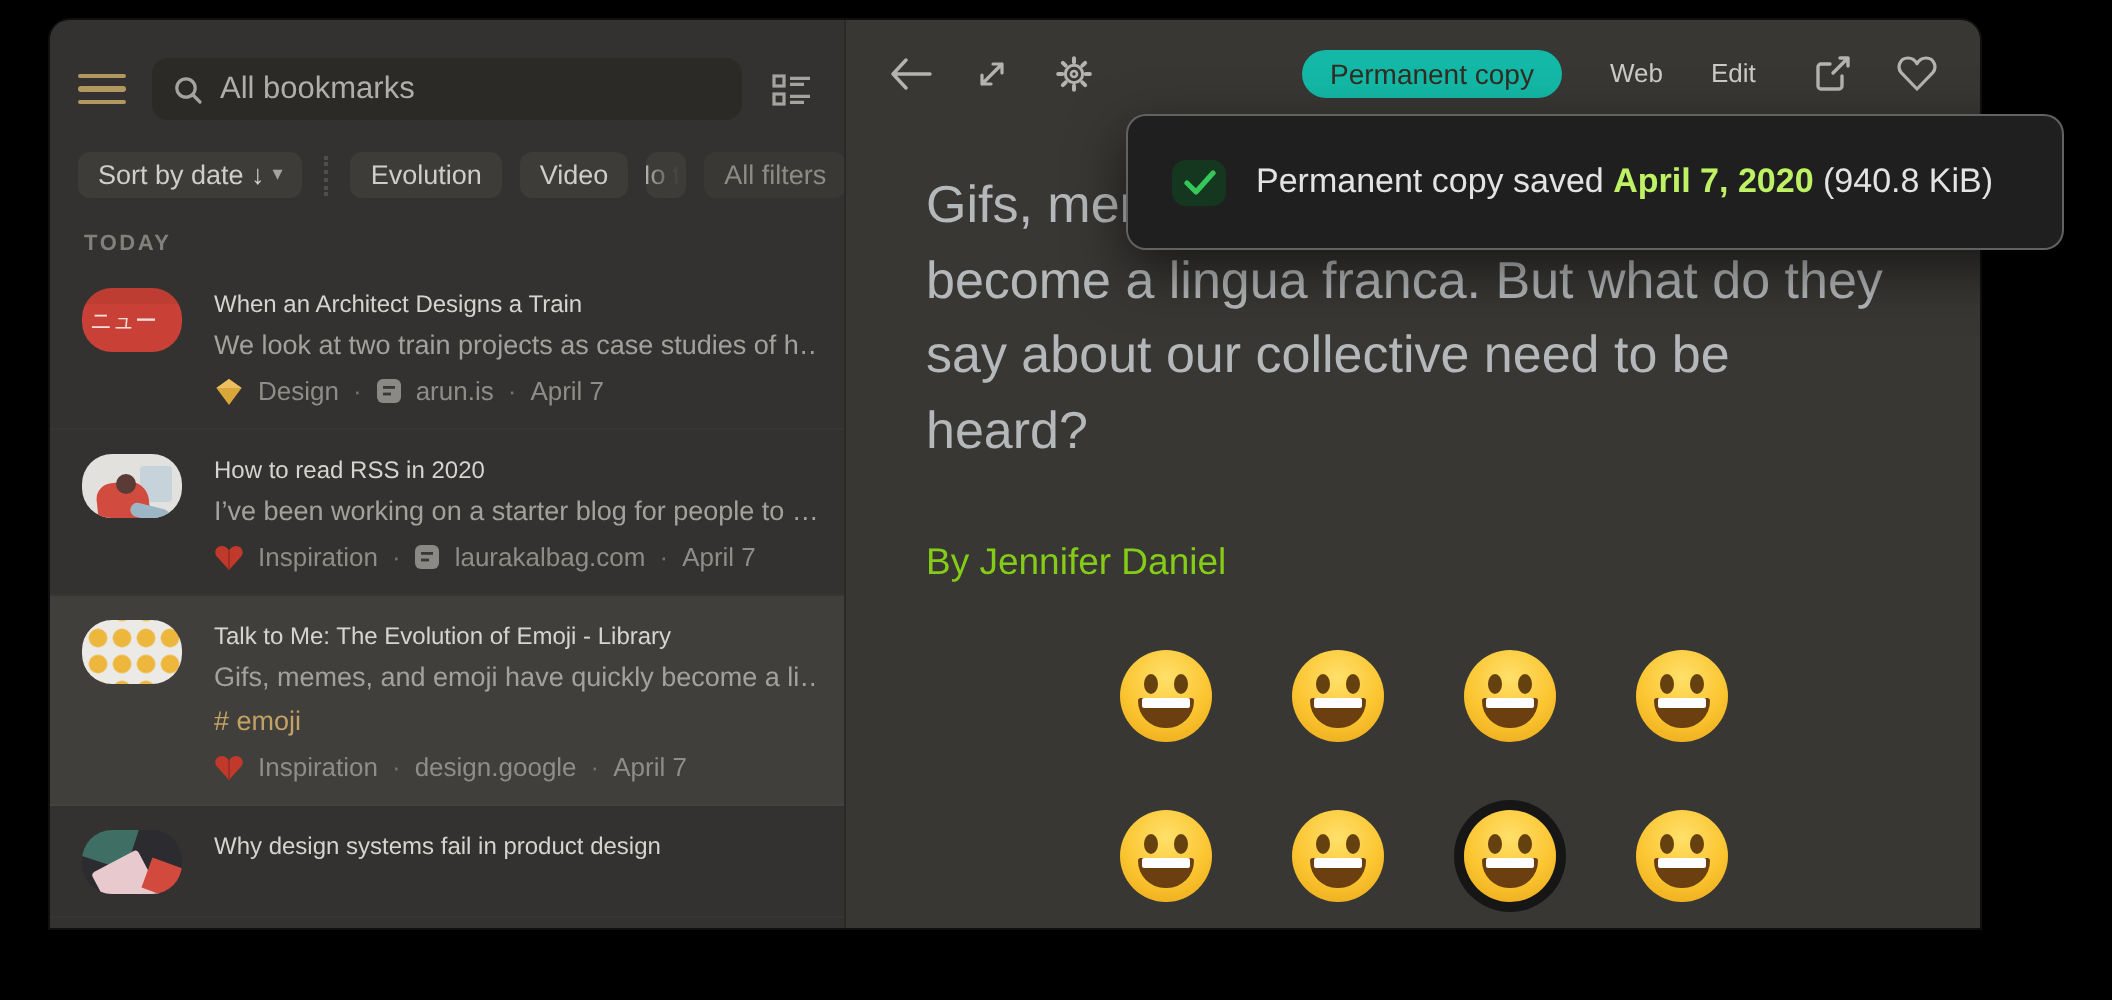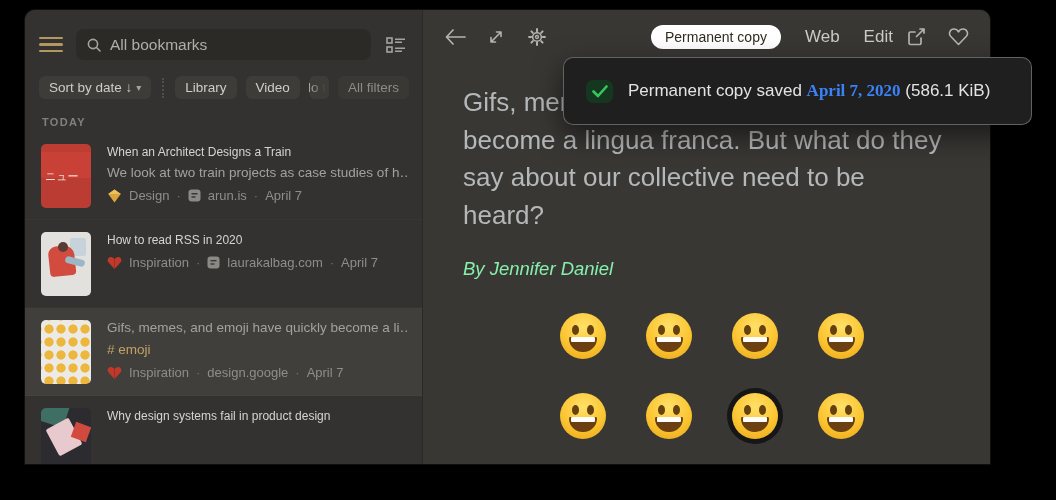--- a/index.html
+++ b/index.html
@@ -33,21 +33,21 @@
   .chip-muted { color:#8d8b86; background:#3a3834; }
   .vdivider { height:20px; border-left:2px dotted #514e49; margin:0 2px; }
 
   .section-label { font-size:11px; font-weight:bold; letter-spacing:1.3px; color:#82807b;
     padding:15px 0 4px 17px; }
 
   .list { flex:1; overflow:hidden; }
   .item { display:flex; gap:16px; padding:12px 14px 11px 16px; cursor:pointer;
     border-bottom:1px solid rgba(255,255,255,0.025); }
   .item.selected { background:#413f3b; }
-  .thumb { width:50px; height:64px; border-radius:5px; flex:0 0 50px; position:relative; overflow:hidden; }
+  .thumb { width:50px; height:32px; border-radius:15px; flex:0 0 50px; position:relative; overflow:hidden; }
   .item-body { flex:1; min-width:0; }
   .item-title { font-size:12px; color:#d6d4d1; margin:1px 0 6px 0; white-space:nowrap; overflow:hidden; }
   .item-desc { font-size:13.5px; color:#a3a19d; white-space:nowrap; overflow:hidden; }
   .item-tag { font-size:13.5px; color:#c2a265; margin-top:7px; }
   .item-meta { display:flex; align-items:center; gap:7px; margin-top:8px;
     font-size:13px; color:#8f8d89; white-space:nowrap; overflow:hidden; }
   .dot { color:#757370; }
 
   
   .thumb-train { background:#c94136; color:#f3ded9; font-size:11px; display:flex;
@@ -75,27 +75,27 @@
     background:#d14a3d; transform:rotate(20deg); }
 
   
   .article-panel { flex:1; background:#383734; display:flex; flex-direction:column; overflow:hidden; }
   .toolbar { height:53px; display:flex; align-items:center; padding:0 20px; color:#b5b3af; flex:0 0 53px; }
   .tb-icon { width:24px; height:24px; display:flex; align-items:center; justify-content:center;
     cursor:pointer; }
   .tb-left { display:flex; align-items:center; gap:17px; }
   .tb-center { display:flex; align-items:center; gap:24px; margin-left:102px; }
   .tb-right { display:flex; align-items:center; gap:18px; margin-left:auto; }
-  .pill { background:#ffffff; color:#322c22; font-size:14px; padding:4px 14px;
+  .pill { background:#14b8a6; color:#322c22; font-size:14px; padding:4px 14px;
     border-radius:12px; cursor:pointer; white-space:nowrap; }
-  .tb-link { font-size:17px; color:#cccac6; cursor:pointer; }
+  .tb-link { font-size:13px; color:#cccac6; cursor:pointer; }
 
   .content { padding:21px 40px 0 40px; }
   .headline { font-size:26px; line-height:37.5px; color:#b5b8ba; font-weight:normal; }
-  .byline { margin-top:24px; font-size:18.5px; color:#86efac;font-style:italic; }
+  .byline { margin-top:36px; font-size:18.5px; color:#84cc16; }
   .emoji-grid { margin:33px 0 0 97px; width:304px; display:grid;
     grid-template-columns:repeat(4, 46px); column-gap:40px; row-gap:34px; }
   .smiley { width:46px; height:46px; border-radius:50%; position:relative;
     background:radial-gradient(circle at 50% 30%, #ffe06a 0%, #fbc531 55%, #e9a416 100%); }
   .smiley::before, .smiley::after { content:''; position:absolute; top:12px; width:7px;
     height:10px; border-radius:50%; background:#64410f; }
   .smiley::before { left:12px; } .smiley::after { right:12px; }
   .smiley .mouth { position:absolute; left:50%; transform:translateX(-50%); bottom:7px;
     width:28px; height:15px; background:#6b3f10; border-radius:3px 3px 28px 28px; overflow:hidden; }
   .smiley .mouth::before { content:''; position:absolute; top:0; left:2px; right:2px;
@@ -103,21 +103,21 @@
   .smiley.dark-ring { box-shadow:0 0 0 5px #161616; }
 
   
   .toast { position:absolute; left:563px; top:57px; width:469px; height:68px;
     background:#1f1f1f; border:1px solid rgba(255,255,255,0.3); border-radius:10px;
     box-shadow:0 10px 28px rgba(0,0,0,0.55); display:flex; align-items:center;
     padding:0 22px; gap:15px; z-index:10; }
   .check-badge { width:27px; height:23px; background:#16371f; border-radius:7px;
     display:flex; align-items:center; justify-content:center; flex:0 0 27px; }
   .toast-text { font-size:17px; color:#e3e3e3; white-space:nowrap; }
-  .toast-text b { color:#3b82f6;font-family:Liberation Serif, serif; }
+  .toast-text b { color:#bef264; }
 
   svg { display:block; }
 </style>
 </head>
 <body>
 
 <div class="app-window">
 
   <div class="sidebar">
     <div class="topbar">
@@ -146,21 +146,21 @@
         </svg>
       </div>
     </div>
 
     <div class="filters">
       <div class="chip">
         <span>Sort by date ↓</span>
         <span class="caret">▾</span>
       </div>
       <div class="vdivider"></div>
-      <div class="chip">Library</div>
+      <div class="chip">Evolution</div>
       <div class="chip">Video</div>
       <div class="chip chip-fade"># No tags</div>
       <div class="chip chip-muted">All filters</div>
     </div>
 
     <div class="section-label">TODAY</div>
 
     <div class="list">
 
       <div class="item">
@@ -195,20 +195,21 @@
 
       <div class="item">
         <div class="thumb thumb-rss">
           <div class="window-art"></div>
             <div class="chair"></div>
             <div class="person"></div>
             <div class="legs"></div>
         </div>
         <div class="item-body">
           <div class="item-title">How to read RSS in 2020</div>
+          <div class="item-desc">I’ve been working on a starter blog for people to …</div>
           <div class="item-meta">
             <span>
               <svg width="15" height="14" viewBox="0 0 15 14">
                   <path d="M7.5 13 L1.4 6.2 C-0.3 4.2 1 1 3.8 1 C5.4 1 6.8 2 7.5 3.2 C8.2 2 9.6 1 11.2 1 C14 1 15.3 4.2 13.6 6.2 Z" fill="#c0392b"></path>
                   <path d="M7.5 3.2 L7.5 13" stroke="#a02e22" stroke-width="1"></path>
                 </svg>
             </span>
             <span>Inspiration</span>
             <span class="dot">·</span>
             <span>
@@ -221,20 +222,21 @@
             <span>laurakalbag.com</span>
             <span class="dot">·</span>
             <span>April 7</span>
           </div>
         </div>
       </div>
 
       <div class="item selected">
         <div class="thumb thumb-emoji"></div>
         <div class="item-body">
+          <div class="item-title">Talk to Me: The Evolution of Emoji - Library</div>
           <div class="item-desc">Gifs, memes, and emoji have quickly become a li…</div>
           <div class="item-tag"># emoji</div>
           <div class="item-meta">
             <span>
               <svg width="15" height="14" viewBox="0 0 15 14">
                   <path d="M7.5 13 L1.4 6.2 C-0.3 4.2 1 1 3.8 1 C5.4 1 6.8 2 7.5 3.2 C8.2 2 9.6 1 11.2 1 C14 1 15.3 4.2 13.6 6.2 Z" fill="#c0392b"></path>
                   <path d="M7.5 3.2 L7.5 13" stroke="#a02e22" stroke-width="1"></path>
                 </svg>
             </span>
             <span>Inspiration</span>
@@ -351,15 +353,15 @@
 
 </div>
 
 <div class="toast">
   <div class="check-badge">
     <svg width="16" height="13" viewBox="0 0 16 13">
         <path d="M1.5 6.5 L6 11 L14.5 1.5" fill="none" stroke="#35c759" stroke-width="2.6" stroke-linecap="round" stroke-linejoin="round"></path>
       </svg>
   </div>
   <div class="toast-text">
-    <span>Permanent copy saved </span><b>April 7, 2020</b><span> (586.1 KiB)</span>
+    <span>Permanent copy saved </span><b>April 7, 2020</b><span> (940.8 KiB)</span>
   </div>
 </div>
 
 </body></html>

